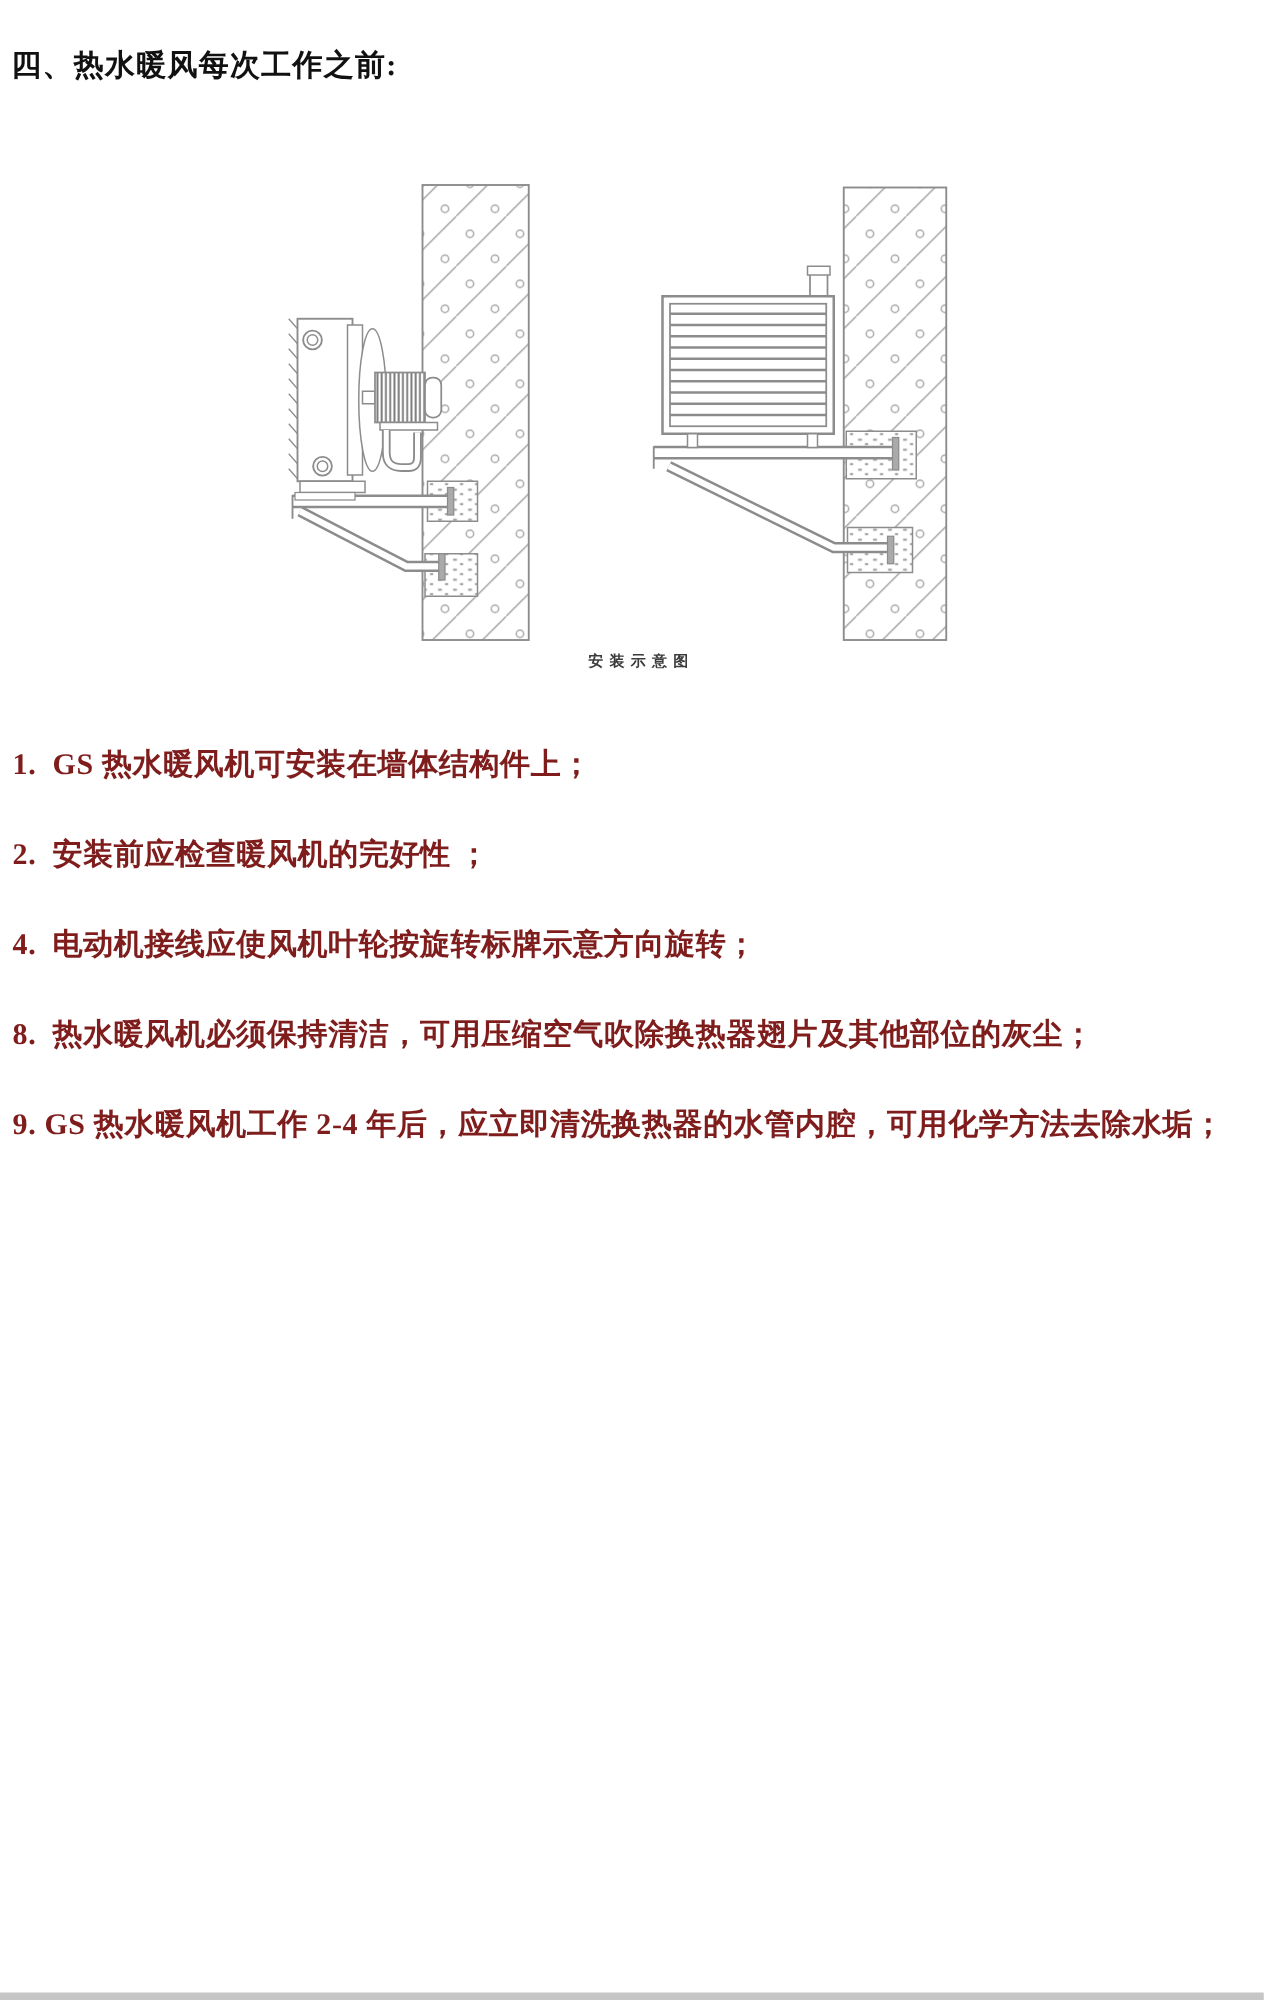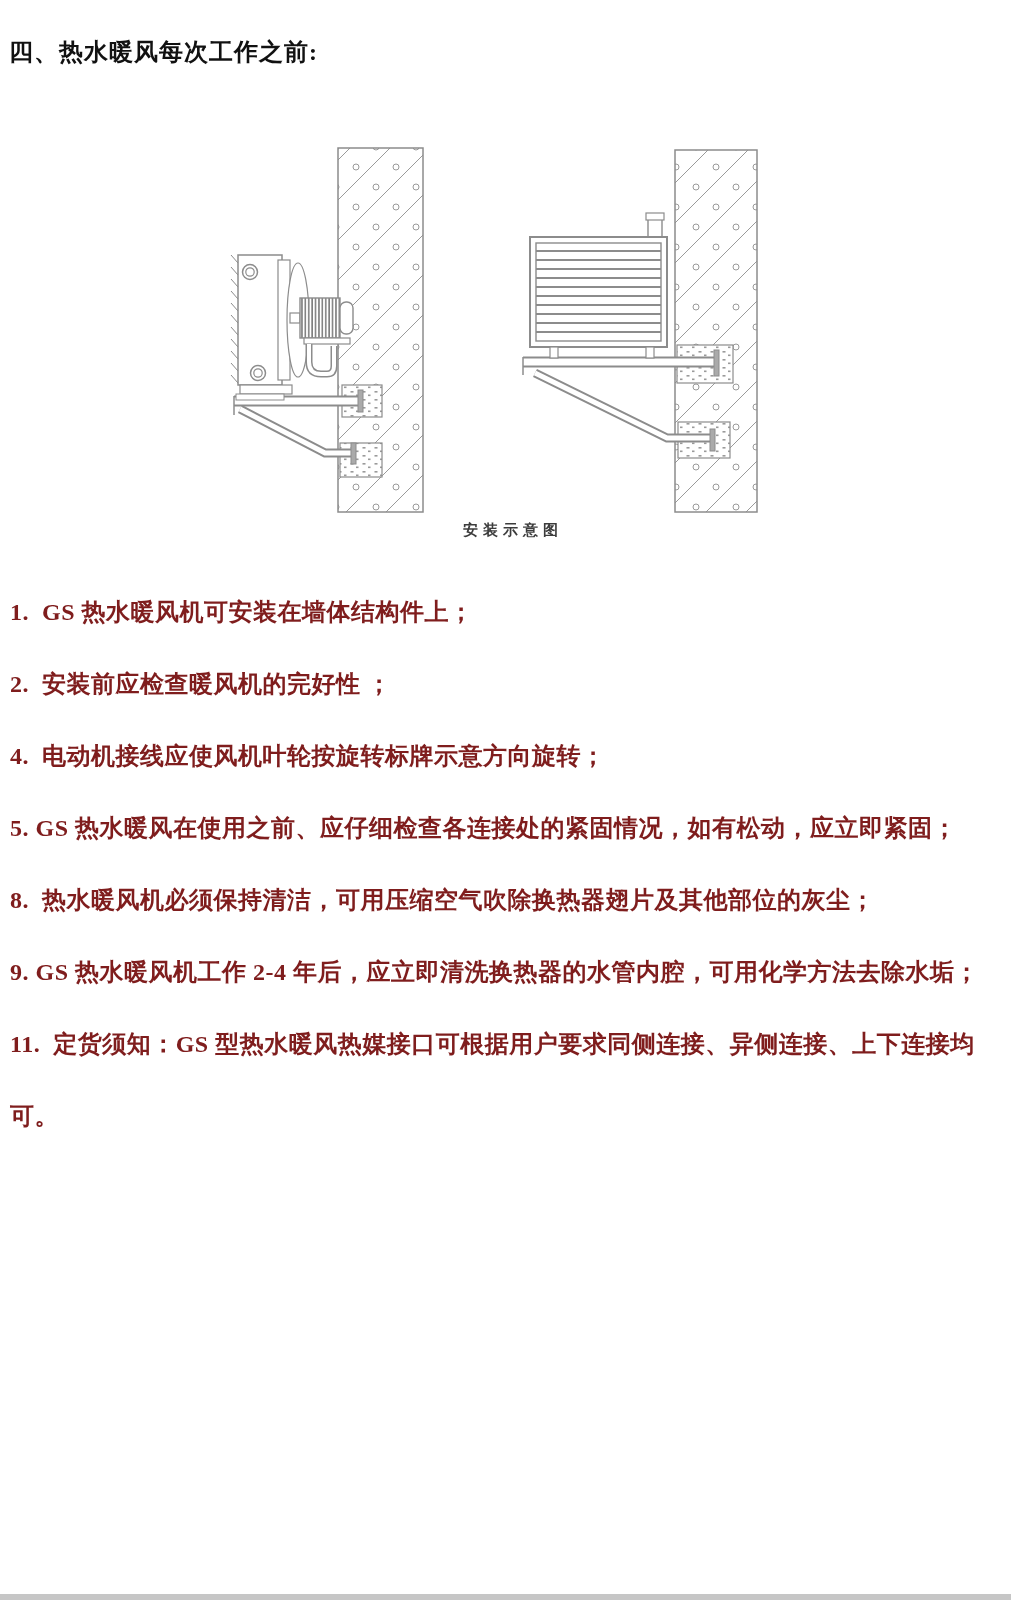--- a/index.html
+++ b/index.html
@@ -8,21 +8,21 @@
     font-family:"Liberation Serif","DejaVu Serif",serif;color:#1d1d1d;overflow:hidden;
   }
   .title{
     position:absolute;left:9px;top:36px;margin:0;
     font-size:24px;font-weight:700;letter-spacing:1px;color:#111;
   }
   .figure{position:absolute;left:205px;top:133px;width:580px;}
   .figure svg{display:block;}
   .caption{
     text-align:center;padding-left:36px;margin-top:2px;
-    font-size:15px;font-weight:700;letter-spacing:5px;color:#3c3c3c;
+    font-size:12px;font-weight:700;letter-spacing:5px;color:#3c3c3c;
     font-family:"Liberation Sans","DejaVu Sans",sans-serif;
   }
   .list{position:absolute;left:10px;top:576px;width:978px;}
   .list p{
     margin:0;line-height:72px;font-size:24px;font-weight:600;
     letter-spacing:0.5px;white-space:pre-wrap;color:#7f1d1d;
   }
   .bottom-strip{
     position:absolute;left:0;right:0;bottom:0;height:6px;background:#c6c6c6;
   }
@@ -130,19 +130,17 @@
       </g>
     </g>
   </svg>
   <div class="caption">安装示意图</div>
 </div>
 
 <div class="list">
     <p>1.  GS 热水暖风机可安装在墙体结构件上；</p>
     <p>2.  安装前应检查暖风机的完好性 ；</p>
     <p>4.  电动机接线应使风机叶轮按旋转标牌示意方向旋转；</p>
-    <p>5. GS 热水暖风在使用之前、应仔细检查各连接处的紧固情况，如有松动，应立即紧固；</p>
     <p>8.  热水暖风机必须保持清洁，可用压缩空气吹除换热器翅片及其他部位的灰尘；</p>
     <p>9. GS 热水暖风机工作 2-4 年后，应立即清洗换热器的水管内腔，可用化学方法去除水垢；</p>
-    <p>11.  定货须知：GS 型热水暖风热媒接口可根据用户要求同侧连接、异侧连接、上下连接均可。</p>
   </div>
 
 <div class="bottom-strip"></div>
 
 </body></html>

